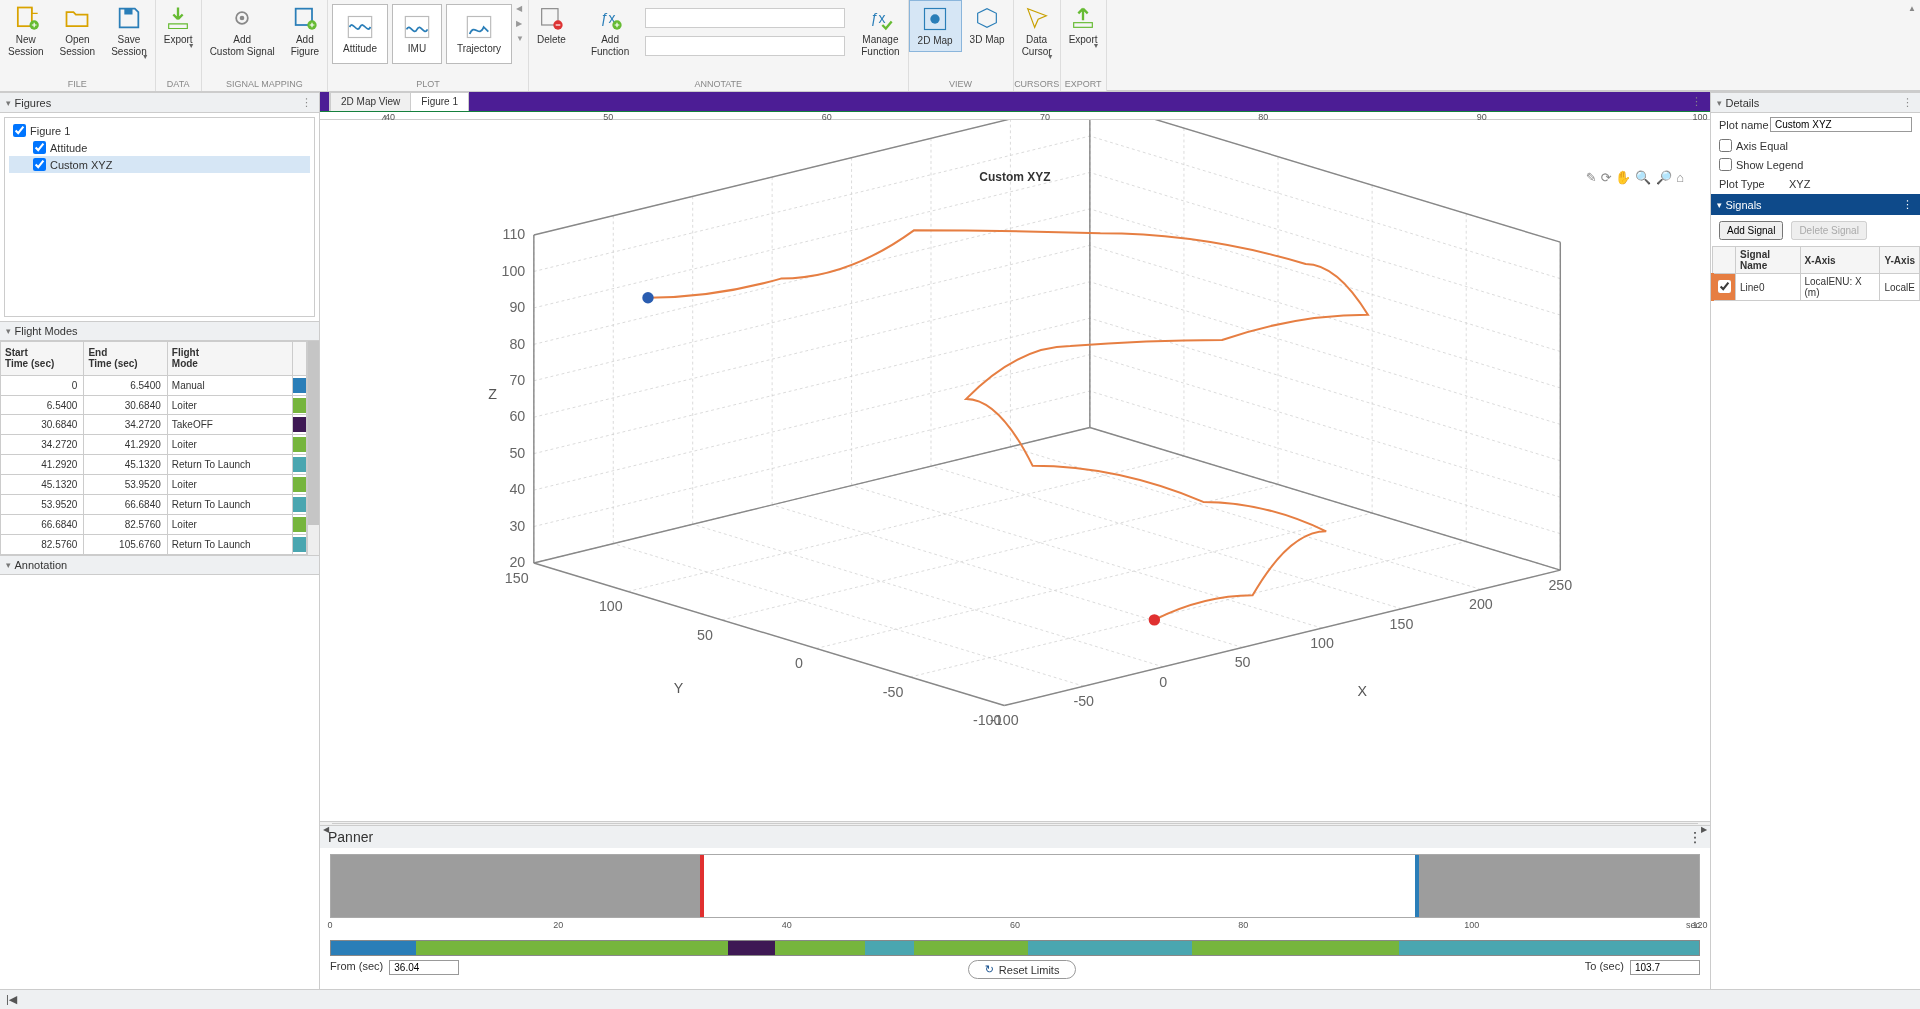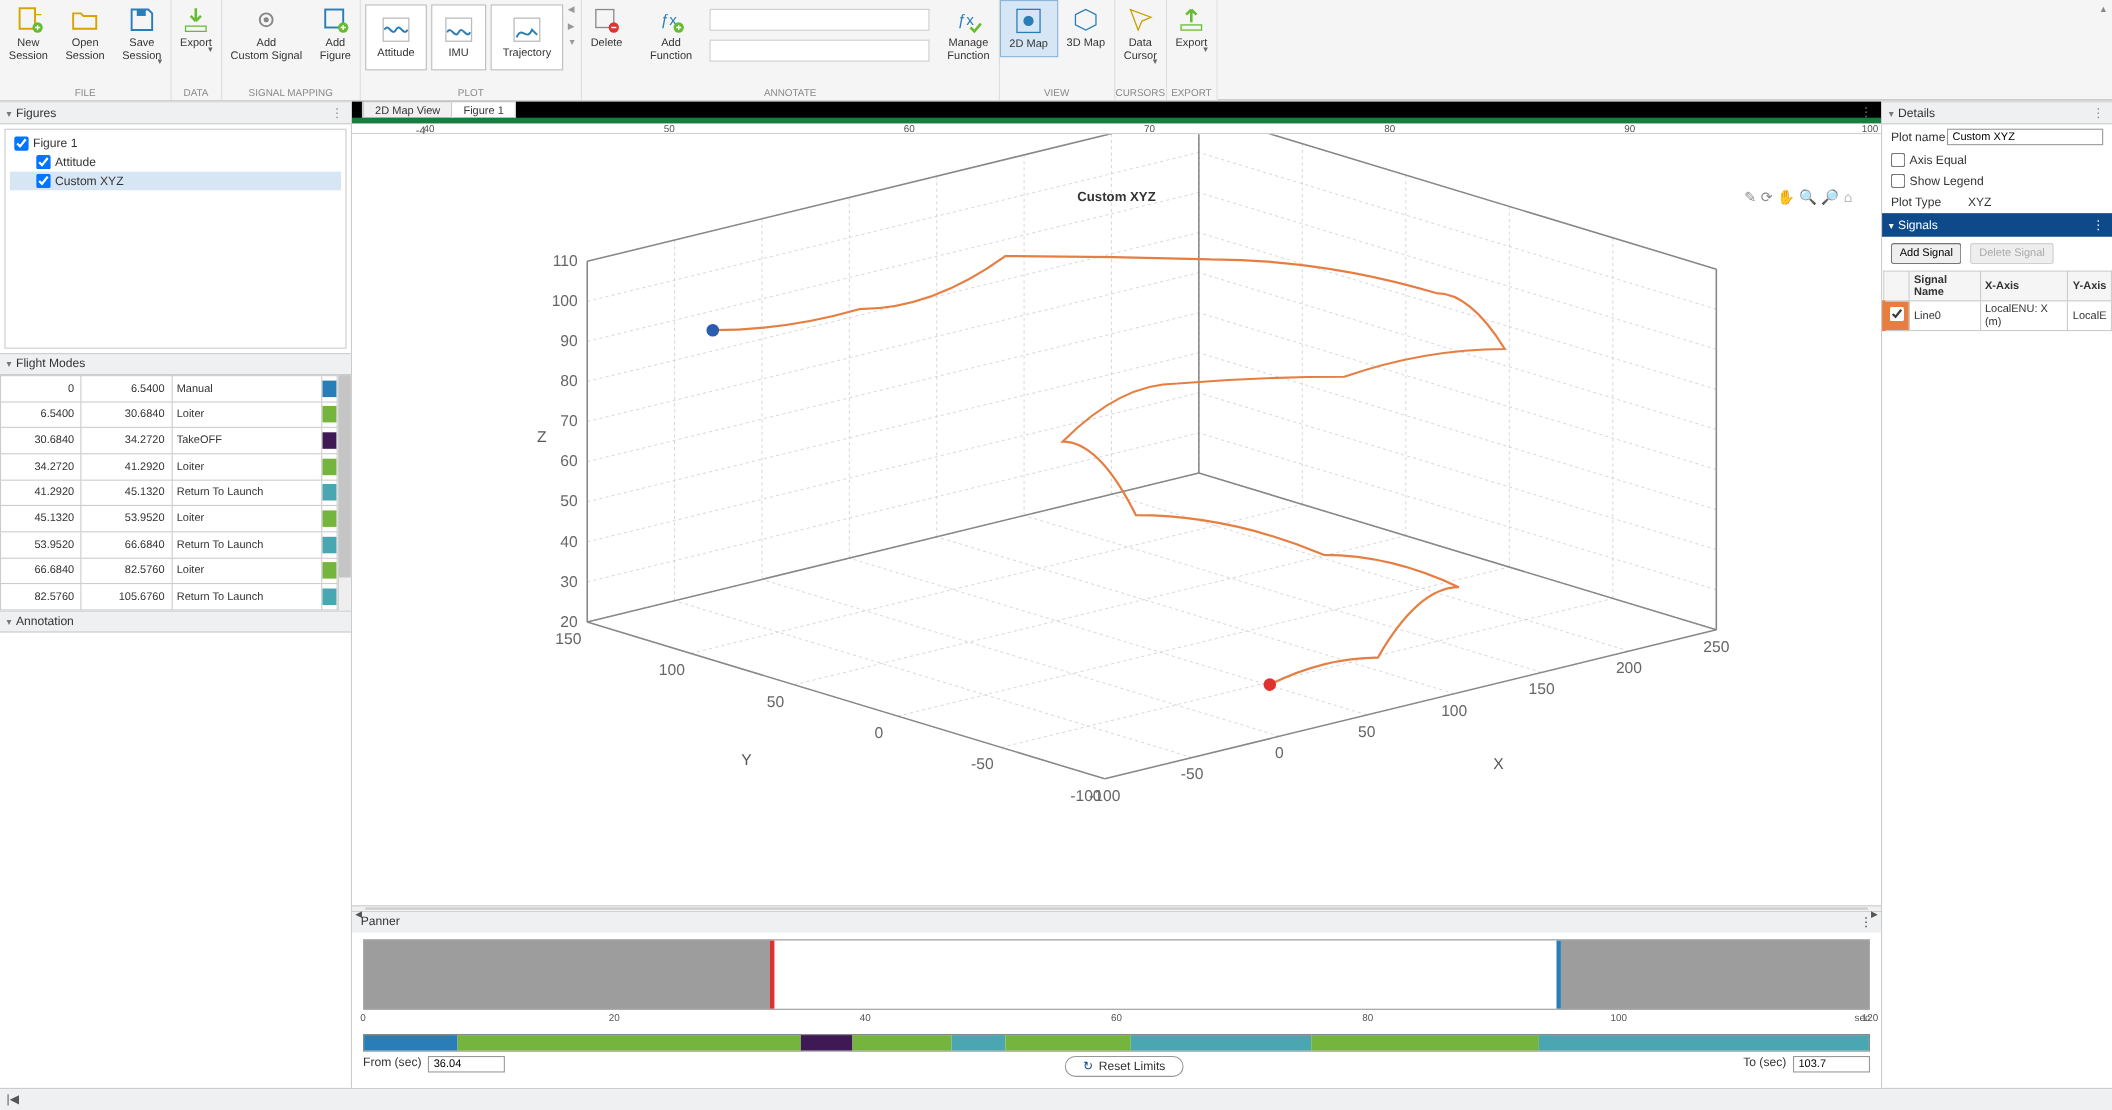--- a/index.html
+++ b/index.html
@@ -49,21 +49,21 @@
 .fm-table th { background:#f5f5f5; font-weight:bold; text-align:left; }
 .fm-table td.num { text-align:right; padding-right:6px; }
 .fm-table td.mode { text-align:left; }
 .fm-table td.swatch { width:14px; padding:0; }
 .sw { display:block; width:100%; height:15px; }
 
 
 .annot-panel { flex:1; }
 
 
-.ctabs { display:flex; border-bottom:5px solid #15803d; background:#000000; height:20px; }
+.ctabs { display:flex; border-bottom:1px solid #15803d; background:#4c1d95; height:20px; }
 .ctab { padding:3px 10px; border:1px solid #ccc; border-bottom:none; margin-right:-1px; font-size:10px; background:#f0f0f0; }
 .ctab.active { background:#fff; }
 
 
 .plotwrap { flex:1; position:relative; background:#fff; }
 .plot-svg { width:100%; height:100%; }
 .plot-title { position:absolute; top:50px; left:0; right:0; text-align:center; font-size:12px; font-weight:bold; color:#333; }
 
 .axis-toolbar { position:absolute; top:50px; right:26px; display:flex; gap:4px; color:#888; font-size:13px;}
 .axis-toolbar span { cursor:default; }
@@ -74,21 +74,21 @@
 .ruler-ticks .tk { position:absolute; top:0; font-size:9px; color:#555; transform:translateX(-50%); }
 .ruler-lbl { position:absolute; left:50%; top:16px; transform:translateX(-50%); font-size:10px; color:#555; }
 .ruler-left { position:absolute; left:58px; top:2px; font-size:10px; color:#555;}
 
 .hscroll { height:14px; background:#f0f0f0; border-top:1px solid #ccc; position:relative; }
 .hscroll .thumb { position:absolute; left:12px; right:12px; top:1px; bottom:1px; background:#ccc; }
 .hscroll .arr { position:absolute; top:0; width:12px; height:14px; display:flex; align-items:center; justify-content:center; font-size:8px; color:#555;}
 .hscroll .arr.l{left:0;} .hscroll .arr.r{right:0;}
 
 
-.panner-head { background:#eef0f2; padding:3px 8px; font-size:11px; border-top:1px solid #ccc; display:flex; }
+.panner-head { background:#eef0f2; padding:3px 8px; font-size:14px; border-top:1px solid #ccc; display:flex; }
 .panner-body { padding:6px 10px; background:#fff; display:flex; flex-direction:column; }
 .panner-track { height:64px; background:#9d9d9d; position:relative; border:1px solid #aaa; }
 .panner-track .win { position:absolute; top:0; bottom:0; background:#fff; }
 .panner-track .edge { position:absolute; top:0; bottom:0; width:4px; }
 .panner-axis { height:20px; position:relative; margin-top:2px; font-size:9px; color:#555; }
 .panner-axis .tk { position:absolute; top:0; transform:translateX(-50%); }
 .panner-axis .sec { position:absolute; right:0; top:0; font-size:9px;}
 .panner-bar { height:16px; display:flex; margin-top:0px; border:1px solid #888;}
 .panner-bar .seg { height:100%; }
 .panner-ctrl { display:flex; align-items:flex-start; padding:4px 0; font-size:11px; }
@@ -372,20 +372,26 @@
           </div>
         </div>
 
       <div class="panel-header">
         <span class="chev">▾</span>
         <span>Flight Modes</span>
       </div>
       <div class="fm-wrap">
         <table class="fm-table" id="fmtable">
             <tbody>
+              <tr>
+                <th>Start<br>Time (sec)</th>
+                <th>End<br>Time (sec)</th>
+                <th>Flight<br>Mode</th>
+                <th style="width:14px"></th>
+              </tr>
               <tr>
                 <td class="num">0</td>
                 <td class="num">6.5400</td>
                 <td class="mode">Manual</td>
                 <td class="swatch">
                   <span class="sw" style="background:#2a7eb8"></span>
                 </td>
               </tr>
               <tr>
                 <td class="num">6.5400</td>

